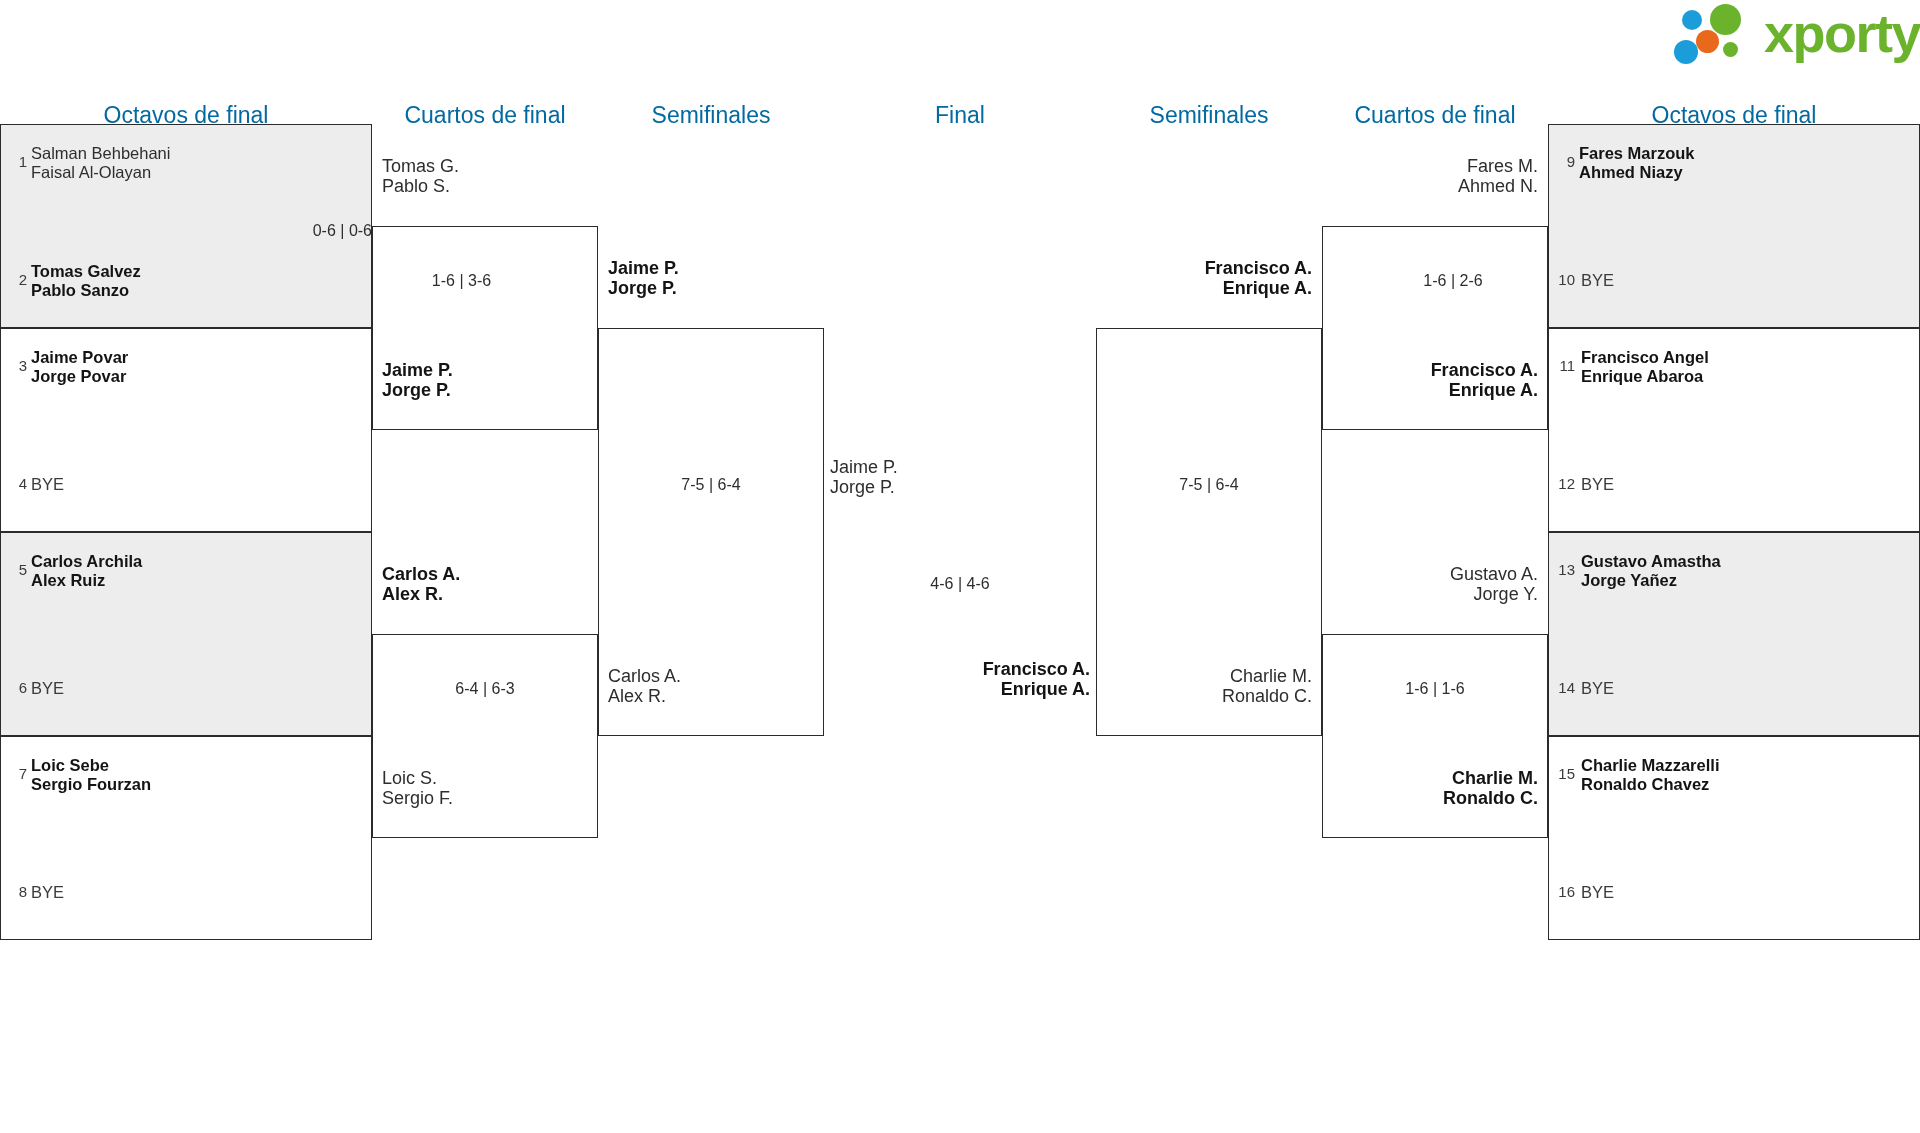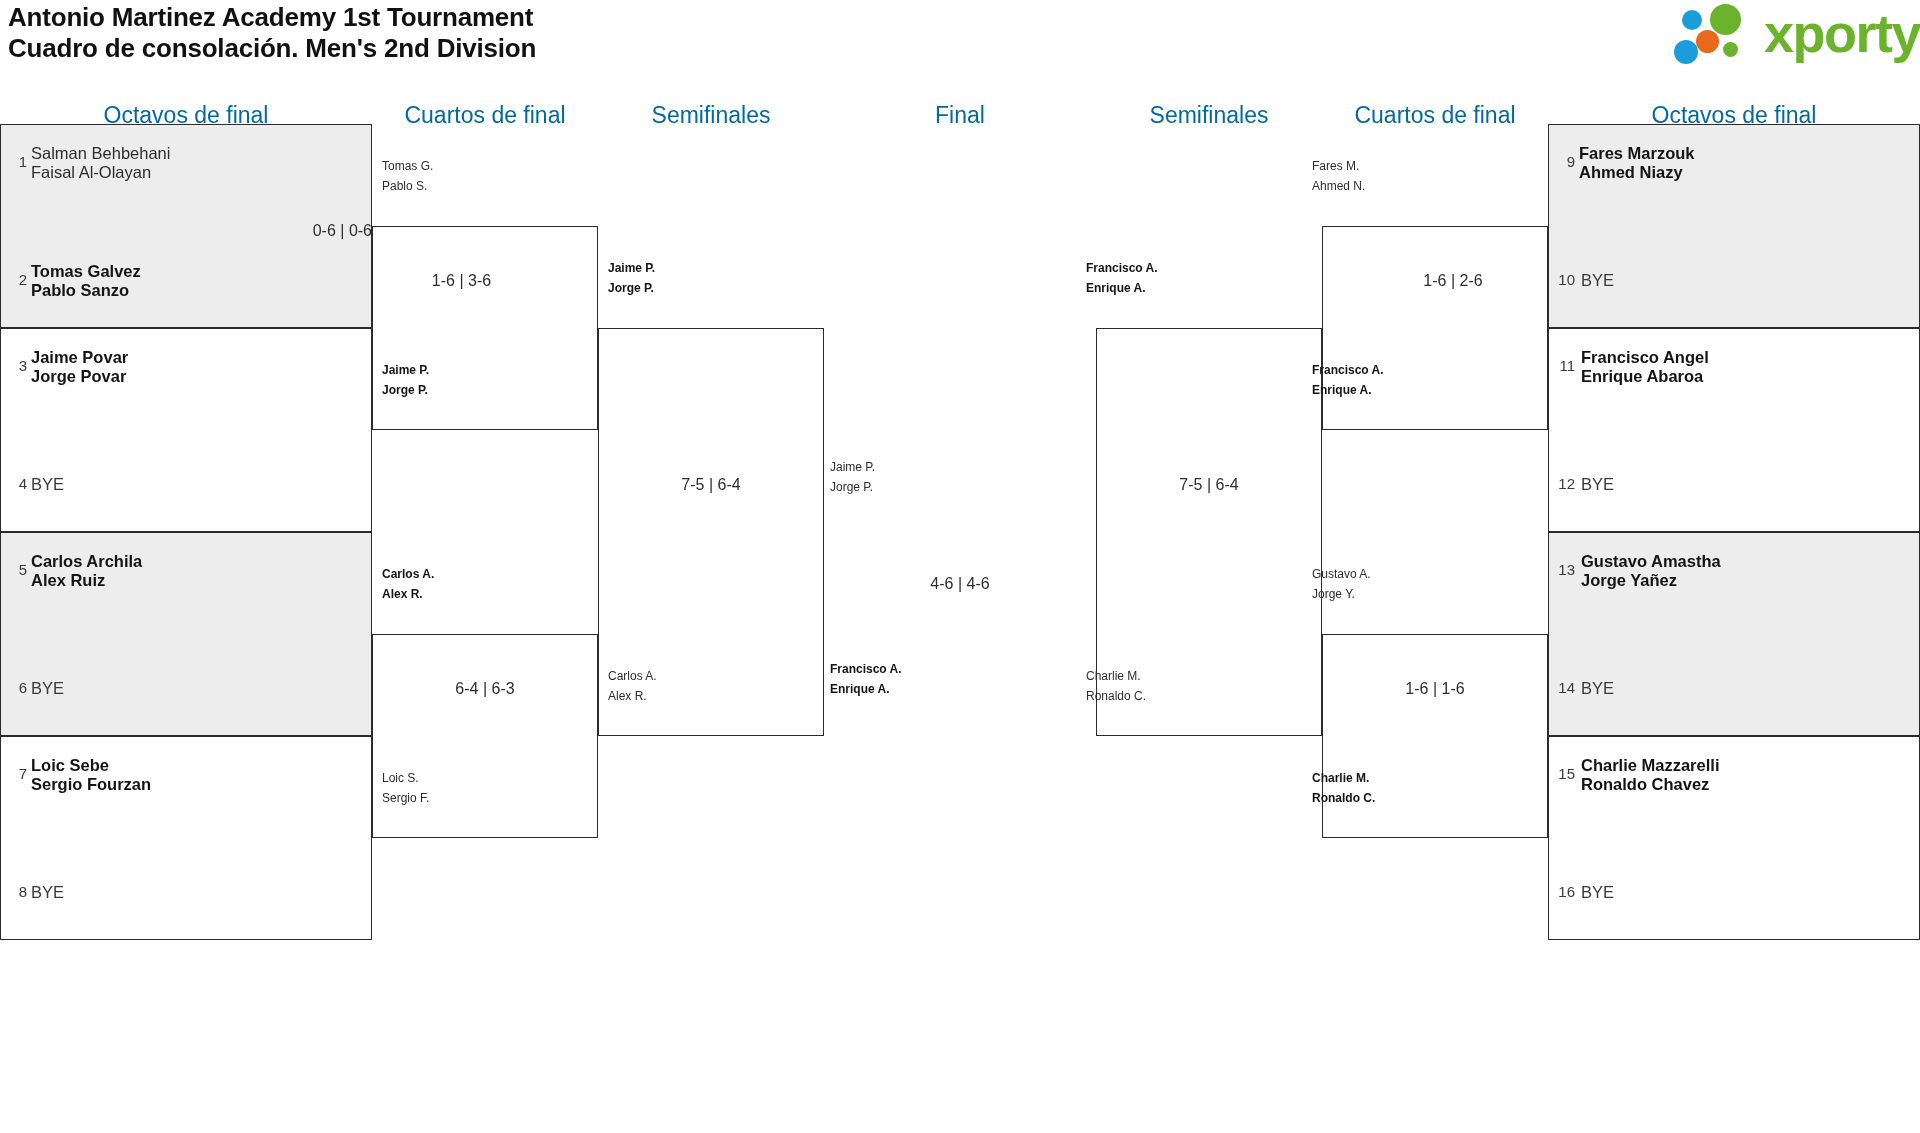--- a/index.html
+++ b/index.html
@@ -106,36 +106,32 @@
     position: absolute;
     font-size: 16px;
     color: #2e2e2e;
     white-space: nowrap;
     text-align: center;
   }
 
   
   .adv {
     position: absolute;
-    font-size: 12px;
+    font-size: 18px;
     line-height: 19.5px;
     color: #2e2e2e;
     white-space: nowrap;
   }
   .adv.win { font-weight: bold; color: #141414; }
-  .adv.right { }
+  .adv.right { text-align: right; }
 </style>
 </head>
 <body>
 
 <div id="header">
-  <div id="title-block">
-    <div class="title-line">Antonio Martinez Academy 1st Tournament</div>
-    <div class="title-line">Cuadro de consolación. Men's 2nd Division</div>
-  </div>
 
   <div id="logo">
     <div id="logo-dots">
       <div class="dot" style="left:8px; top:6px; width:20px; height:20px; background:#1b9dd9;"></div>
       <div class="dot" style="left:36px; top:0px; width:31px; height:31px; background:#6cb32d;"></div>
       <div class="dot" style="left:22px; top:26px; width:23px; height:23px; background:#e8691b;"></div>
       <div class="dot" style="left:49px; top:38px; width:15px; height:15px; background:#6cb32d;"></div>
       <div class="dot" style="left:0px; top:36px; width:24px; height:24px; background:#1b9dd9;"></div>
     </div>
     <div id="logo-text">xporty</div>

